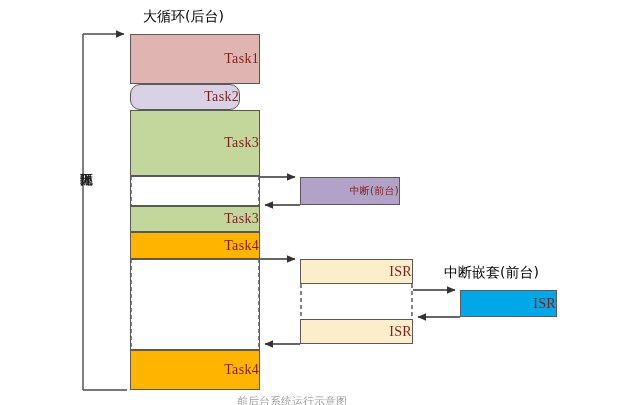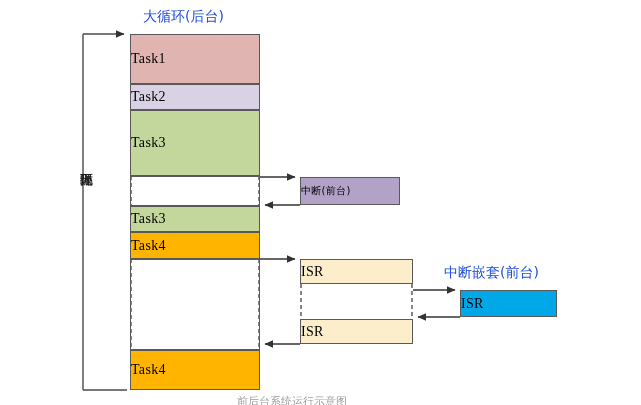--- a/index.html
+++ b/index.html
@@ -19,37 +19,37 @@
     height: 405px;
   }
 
   
   .box {
     position: absolute;
     box-sizing: border-box;
     border: 1px solid #595959;
     display: flex;
     align-items: center;
-    justify-content: flex-start;
-    color: #000000;
+    justify-content: flex-end;
+    color: #7f1d1d;
     font-size: 14px;
     letter-spacing: 0.3px;
     white-space: nowrap;
   }
   .box.cjk {
     font-family: "DejaVu Sans", "Liberation Sans", sans-serif;
     font-size: 10px;
   }
 
   
   .label {
     position: absolute;
     font-family: "DejaVu Sans", "Liberation Sans", sans-serif;
     font-size: 14px;
-    color: #1d4ed8;
+    color: #000000;
     white-space: nowrap;
   }
   .vlabel {
     position: absolute;
     font-family: "DejaVu Sans", "Liberation Sans", sans-serif;
     font-size: 13px;
     color: #1a1a1a;
     white-space: nowrap;
     writing-mode: vertical-rl;
     text-orientation: upright;
@@ -131,21 +131,21 @@
   <div class="vlabel" style="left:77px; top:163px;">无限循环</div>
 
   <div id="gap-layer">
       <div class="box" style="left: 130px; top: 176px; width: 130px; height: 30px; background: transparent;"></div>
       <div class="box" style="left: 130px; top: 259px; width: 130px; height: 91px; background: transparent;"></div>
     </div>
   <div id="main-layer">
       <div class="box" style="left: 130px; top: 34px; width: 130px; height: 50px; background: rgb(224, 180, 176);">
         <span>Task1</span>
       </div>
-      <div class="box" style="left: 130px; top: 84px; width: 130px; height: 26px; background: rgb(217, 210, 229);">
+      <div class="box" style="left: 130px; top: 84px; width: 110px; height: 26px; background: rgb(217, 210, 229); border-radius: 10px;">
         <span>Task2</span>
       </div>
       <div class="box" style="left: 130px; top: 110px; width: 130px; height: 66px; background: rgb(195, 214, 155);">
         <span>Task3</span>
       </div>
       <div class="box" style="left: 130px; top: 206px; width: 130px; height: 26px; background: rgb(195, 214, 155);">
         <span>Task3</span>
       </div>
       <div class="box" style="left: 130px; top: 232px; width: 130px; height: 27px; background: rgb(255, 180, 0);">
         <span>Task4</span>

